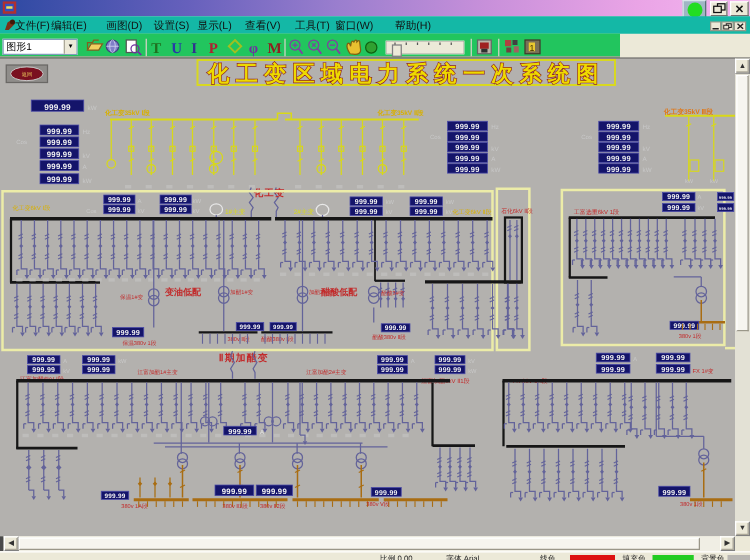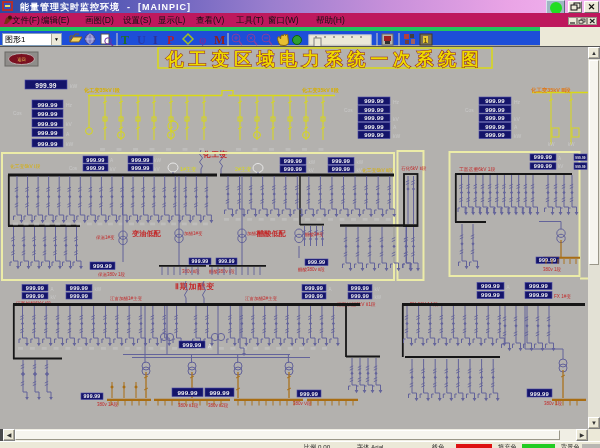--- a/index.html
+++ b/index.html
@@ -1,38 +1,37 @@
 <!DOCTYPE html>
 <html><head><meta charset="utf-8">
 <style>
 * { margin:0; padding:0; box-sizing:border-box; }
 html,body { width:600px; height:448px; overflow:hidden; font-family:"Liberation Sans",sans-serif; }
 #win { position:relative; width:600px; height:448px; background:#ece9d8; }
 #titlebar { position:absolute; left:0; top:0; width:600px; height:13px;
   background:linear-gradient(90deg,#2d49a2 0%,#6660bc 25%,#9a7ece 45%,#c890da 65%,#eaa4e6 85%,#f4b6f0 100%); }
 #titletext { position:absolute; left:20px; top:1px; color:#fff; font-size:9px; font-weight:bold; letter-spacing:1px; }
-#menubar { position:absolute; left:0; top:13px; width:600px; height:14px; background:#be185d; font-size:8.5px; color:#111; }
+#menubar { position:absolute; left:0; top:13px; width:600px; height:14px; background:#14b8a6; font-size:8.5px; color:#111; }
 .mi { position:absolute; top:2px; }
-#toolbar { position:absolute; left:0; top:27px; width:540px; height:19px; background:#1d4ed8; border-top:4px solid #22c55e; border-bottom:1px solid #aca899; }
+#toolbar { position:absolute; left:0; top:27px; width:496px; height:19px; background:#22c55e; border-top:2px solid #22c55e; border-bottom:1px solid #aca899; }
 #canvasborder { position:absolute; left:0; top:46px; width:600px; height:1px; background:#555; }
 #canvas { position:absolute; left:0; top:47px; width:588px; height:382px; background:#b3b1ae; overflow:hidden; }
 #vsb { position:absolute; right:0; top:47px; width:12px; height:382px; background:#e3e1d5; }
 #hsb { position:absolute; left:0; top:429px; width:588px; height:12px; background:#f0eee4; }
 .sbbtn { position:absolute; background:#ece9d8; border:1px solid #fff; border-right-color:#808080; border-bottom-color:#808080; box-shadow:inset -1px -1px 0 #aca899; font-size:6px; color:#333; text-align:center; line-height:10px; }
 #statusbar { position:absolute; left:0; top:441px; width:600px; height:7px; background:#ece9d8; border-top:1px solid #fff; font-size:6.2px; color:#222; }
 </style></head>
 <body>
 <div id="win">
   <div id="titlebar">
     <svg width="13" height="12" style="position:absolute;left:2px;top:1px">
       <rect x="0" y="0" width="11" height="10" fill="#b03030"></rect>
         <rect x="2" y="2" width="7" height="6" fill="#3050c0"></rect>
         <rect x="3" y="4" width="5" height="2" fill="#e8e060"></rect>
     </svg>
-    <div id="titletext">能量管理实时监控环境&nbsp;&nbsp;-&nbsp;&nbsp;[MAINPIC]</div>
     <div style="position:absolute;left:546px;top:0px;width:19px;height:15px;background:#9fb6c4;border:1px solid #d8e4ea;border-right-color:#5a7078;border-bottom-color:#5a7078">
       <div style="position:absolute;left:3px;top:1px;width:12px;height:12px;border-radius:50%;background:#22dd22"></div>
       </div>
     <div style="position:absolute;left:568px;top:1px;width:14px;height:12px;background:#ece9d8;border:1px solid #fff;border-right-color:#707070;border-bottom-color:#707070">
       <svg width="12" height="10" style="position:absolute;left:1px;top:0px">
           <rect x="4" y="1" width="6" height="5" fill="none" stroke="#111"></rect>
           <rect x="1" y="3" width="6" height="5" fill="#ece9d8" stroke="#111"></rect>
         </svg>
       </div>
     <div style="position:absolute;left:584px;top:1px;width:15px;height:12px;background:#ece9d8;border:1px solid #fff;border-right-color:#707070;border-bottom-color:#707070;font-size:9px;font-weight:bold;text-align:center;line-height:10px;color:#111">✕</div>

